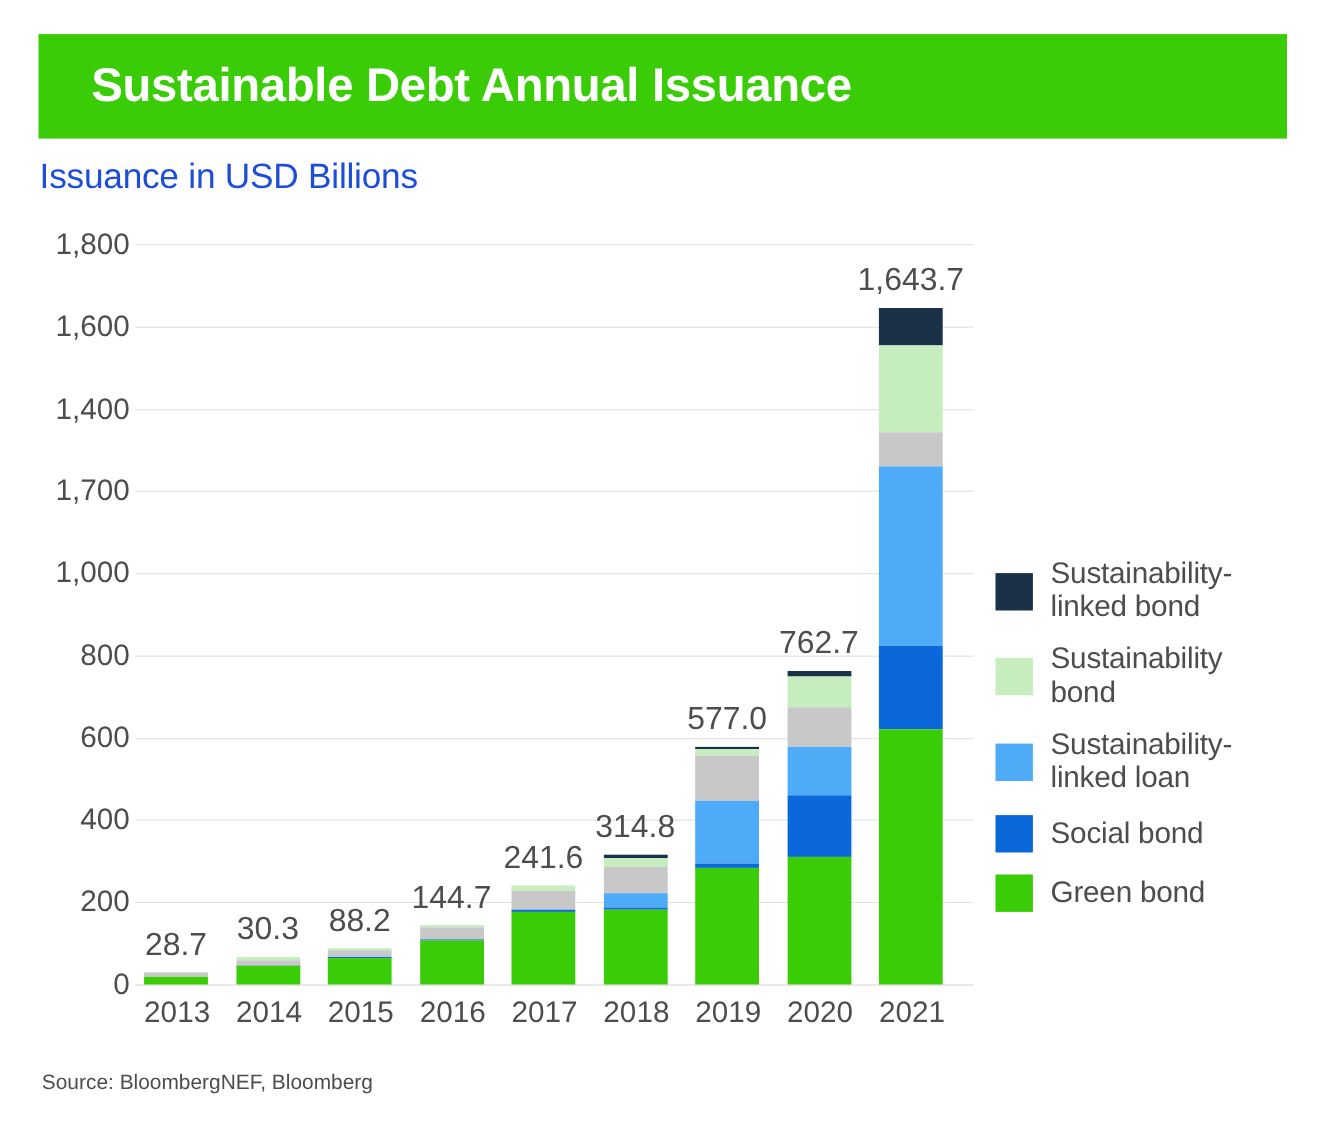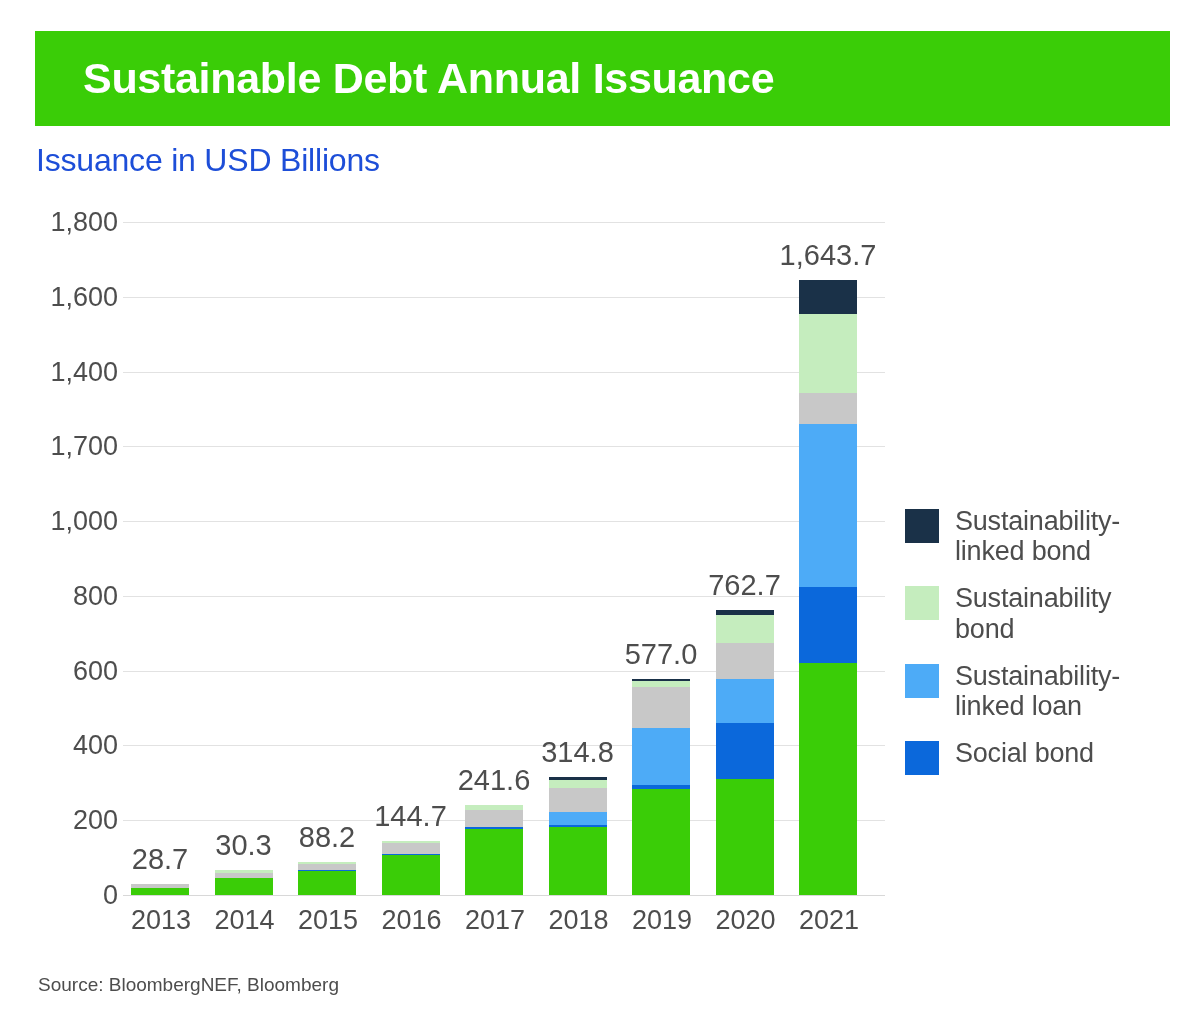--- a/index.html
+++ b/index.html
@@ -117,21 +117,21 @@
 
   
   #legend {
     position: absolute;
     left: 905px;
     top: 506px;
     width: 290px;
   }
   .legend-item {
     display: flex;
-    align-items: flex-start;
+    align-items: center;
     margin-bottom: 17px;
   }
   .legend-swatch {
     width: 34px;
     height: 34px;
     flex: 0 0 34px;
     margin-right: 16px;
     margin-top: 3px;
   }
   .legend-label {
@@ -314,15 +314,19 @@
       <span class="legend-label">Sustainability<br>bond</span>
     </div>
     <div class="legend-item">
       <span class="legend-swatch" style="background: rgb(77, 171, 247);"></span>
       <span class="legend-label">Sustainability-<br>linked loan</span>
     </div>
     <div class="legend-item">
       <span class="legend-swatch" style="background: rgb(11, 104, 219);"></span>
       <span class="legend-label">Social bond</span>
     </div>
+    <div class="legend-item">
+      <span class="legend-swatch" style="background: rgb(58, 205, 7);"></span>
+      <span class="legend-label">Green bond</span>
+    </div>
   </div>
 
 <div id="source">Source: BloombergNEF, Bloomberg</div>
 
 </body></html>

